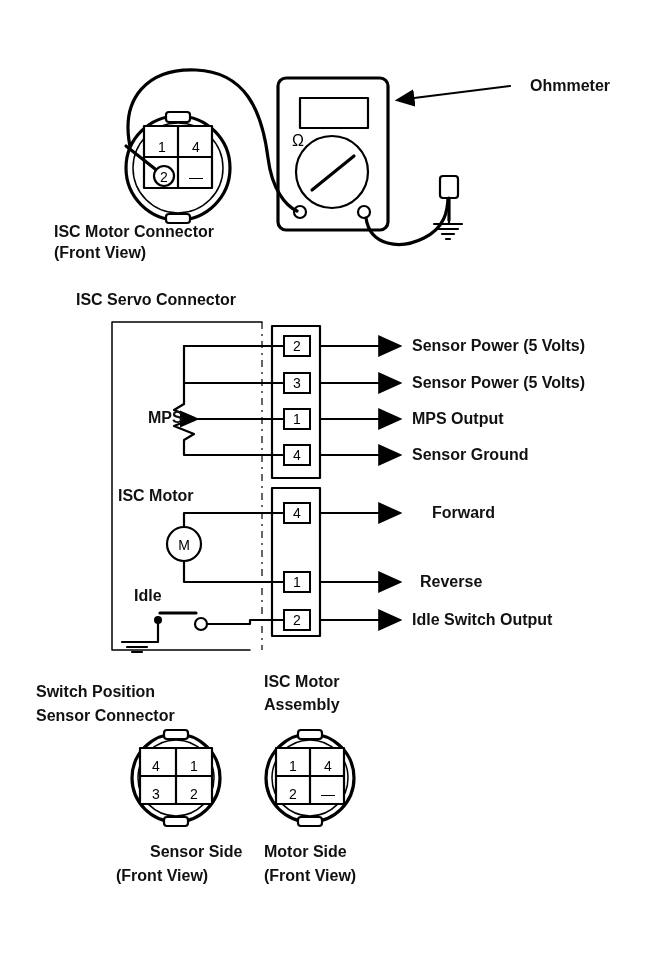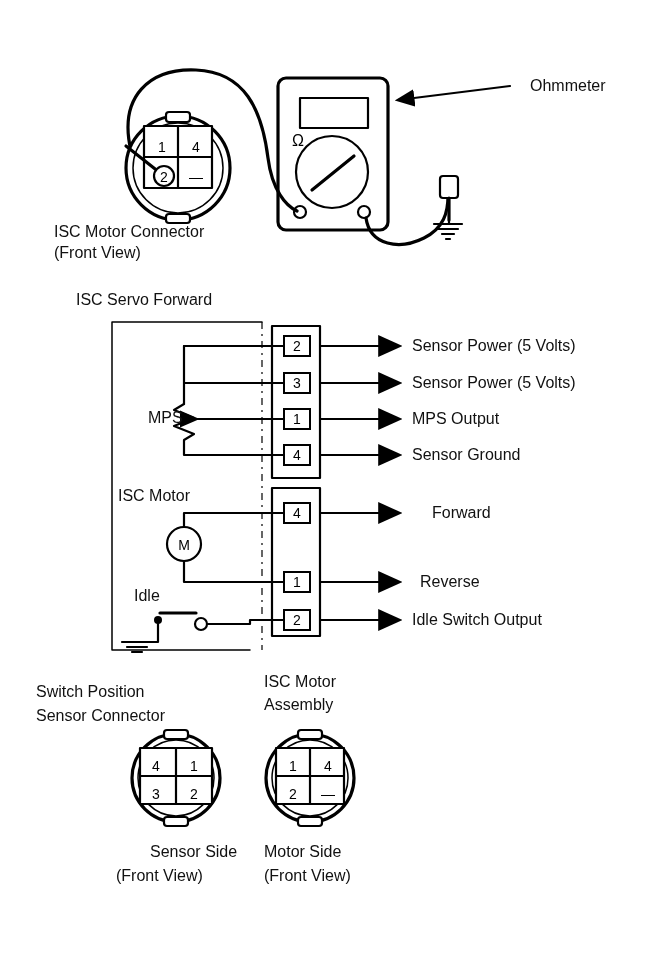--- a/index.html
+++ b/index.html
@@ -1,19 +1,19 @@
 <!DOCTYPE html>
 <html><head>
 <meta charset="utf-8">
 <style>
   html,body{margin:0;padding:0;background:#ffffff;}
   body{width:668px;height:960px;position:relative;overflow:hidden;
        font-family:"Liberation Sans", sans-serif;color:#111;}
   .stage{position:absolute;left:0;top:0;width:668px;height:960px;}
-  .lbl{position:absolute;font-size:16px;line-height:19px;color:#111;white-space:pre;}
+  .lbl{position:absolute;font-size:16px;line-height:19px;color:#111;white-space:pre;font-weight:bold;}
   svg{position:absolute;left:0;top:0;width:668px;height:960px;overflow:visible;}
   .ln{stroke:#000;fill:none;}
   .thick{stroke-width:3.2;stroke-linecap:round;stroke-linejoin:round;}
   .med{stroke-width:2.2;stroke-linecap:round;stroke-linejoin:round;}
   .thin{stroke-width:1.5;stroke-linecap:round;stroke-linejoin:round;}
   .dash{stroke-width:1.2;stroke-dasharray:7 5 2 5;}
   .fillw{fill:#fff;}
   .fillb{fill:#000;}
   .pinbox{fill:#fff;stroke:#000;stroke-width:2;}
   .pintxt{font-family:"Liberation Sans",sans-serif;font-size:14px;fill:#000;text-anchor:middle;}
@@ -137,21 +137,21 @@
     <path d="M310 748 L310 804 M276 776 L344 776" class="ln med"></path>
     <text x="293" y="771" class="pintxt">1</text>
     <text x="328" y="771" class="pintxt">4</text>
     <text x="293" y="799" class="pintxt">2</text>
     <text x="328" y="799" class="pintxt">—</text>
   </svg>
 
   <div class="lbl" style="left:530px;top:76px;">Ohmmeter</div>
   <div class="lbl" style="left:54px;top:222px;">ISC Motor Connector</div>
   <div class="lbl" style="left:54px;top:243px;">(Front View)</div>
-  <div class="lbl" style="left:76px;top:290px;">ISC Servo Forward</div>
+  <div class="lbl" style="left:76px;top:290px;">ISC Servo Connector</div>
 
   <div class="lbl" style="left:148px;top:408px;">MPS</div>
   <div class="lbl" style="left:118px;top:486px;">ISC Motor</div>
   <div class="lbl" style="left:134px;top:586px;">Idle</div>
 
   <div class="lbl" style="left:412px;top:336px;">Sensor Power (5 Volts)</div>
   <div class="lbl" style="left:412px;top:373px;">Sensor Power (5 Volts)</div>
   <div class="lbl" style="left:412px;top:409px;">MPS Output</div>
   <div class="lbl" style="left:412px;top:445px;">Sensor Ground</div>
   <div class="lbl" style="left:432px;top:503px;">Forward</div>

